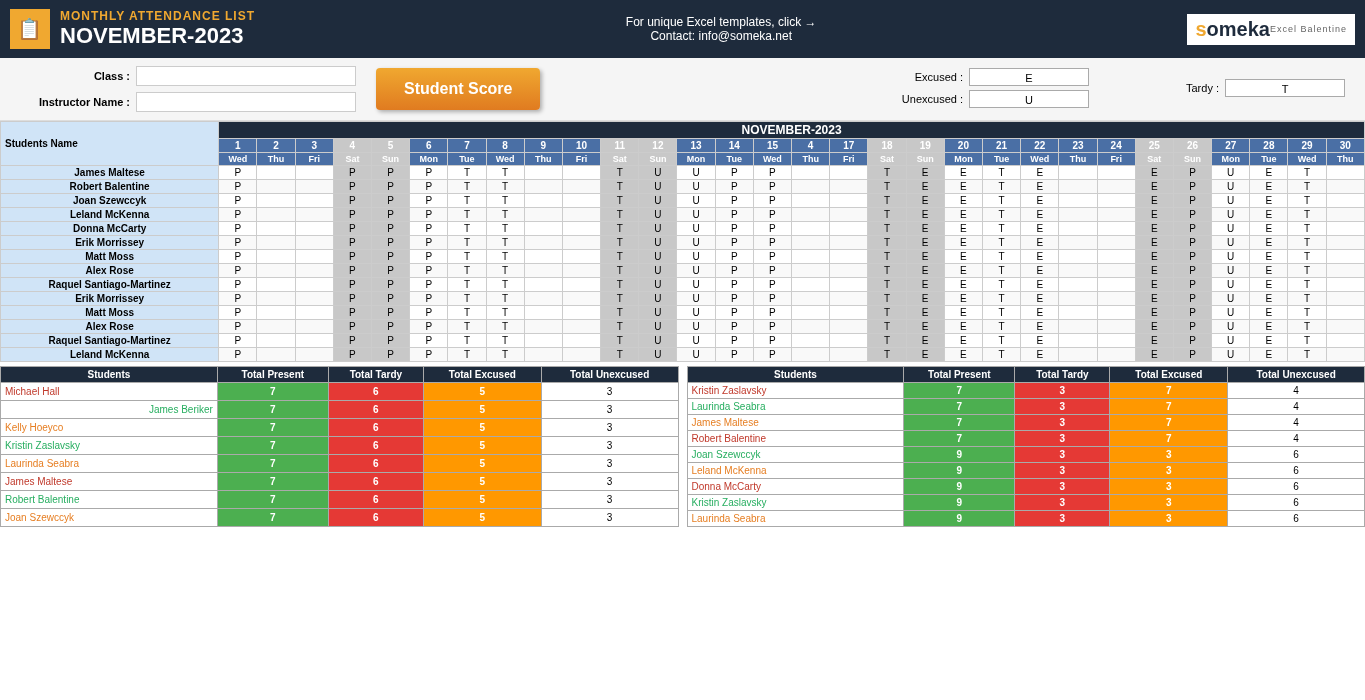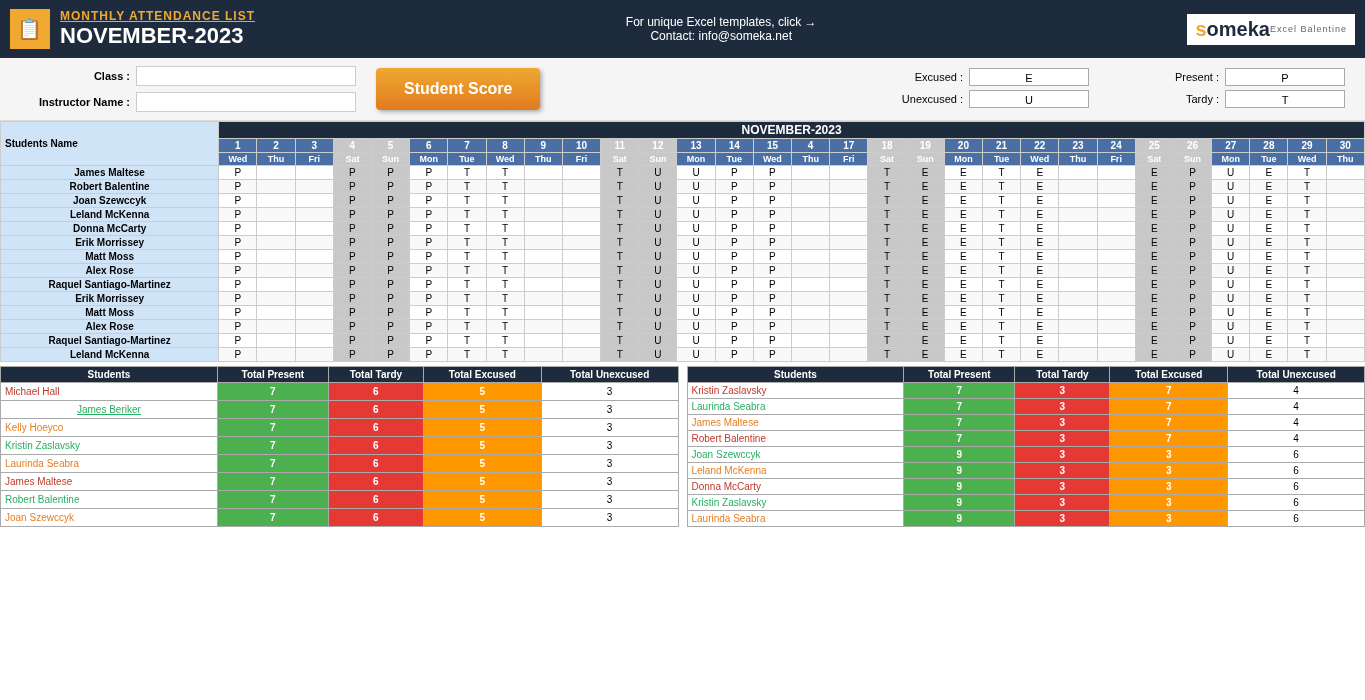--- a/index.html
+++ b/index.html
@@ -15,21 +15,21 @@
       padding: 4px 10px;
       height: 58px;
     }
     .header-logo-area { display: flex; align-items: center; gap: 10px; }
     .header-logo-icon {
       width: 40px; height: 40px; background: #f0a830;
       display: flex; align-items: center; justify-content: center;
       font-size: 20px; color: #1e2b3c; font-weight: bold;
     }
     .header-title-area {}
-    .header-title-top { color: #f0a830; font-size: 12px; font-weight: bold; letter-spacing: 1px; text-decoration: underline; }
+    .header-title-top { color: #f0a830; font-size: 12px; font-weight: bold; letter-spacing: 1px; }
     .header-title-main { color: #fff; font-size: 22px; font-weight: bold; }
     .header-center { text-align: center; font-size: 12px; }
     .header-right {
       background: #fff;
       padding: 4px 8px;
       display: flex; align-items: center; gap: 4px;
     }
     .someka-logo { display: flex; align-items: center; }
     .someka-top { font-size: 20px; font-weight: bold; color: #1e2b3c; }
     .someka-top span { color: #f0a830; }
@@ -187,24 +187,20 @@
       <span class="legend-label">Excused :</span>
       <div class="legend-box">E</div>
     </div>
     <div class="legend-row">
       <span class="legend-label">Unexcused :</span>
       <div class="legend-box">U</div>
     </div>
   </div>
 
   <div class="legend-section2">
-    <div class="legend-row">
-      <span class="legend-label">Present :</span>
-      <div class="legend-box">P</div>
-    </div>
     <div class="legend-row">
       <span class="legend-label">Tardy :</span>
       <div class="legend-box">T</div>
     </div>
   </div>
 </div>
 
 <div class="attendance-section">
   <table class="attendance-table" id="att-table">
     <thead>
@@ -757,21 +753,21 @@
     </thead>
     <tbody id="sum-left-body">
         <tr>
           <td class="summary-col-name" style="text-align: left; color: rgb(192, 57, 43);">Michael Hall</td>
           <td class="bg-green">7</td>
           <td class="bg-red">6</td>
           <td class="bg-orange">5</td>
           <td class="">3</td>
         </tr>
         <tr>
-          <td class="summary-col-name" style="text-align: center; color: rgb(39, 174, 96); text-decoration: underline;">James Beriker</td>
+          <td class="summary-col-name" style="text-align: right; color: rgb(39, 174, 96);">James Beriker</td>
           <td class="bg-green">7</td>
           <td class="bg-red">6</td>
           <td class="bg-orange">5</td>
           <td class="">3</td>
         </tr>
         <tr>
           <td class="summary-col-name" style="text-align: left; color: rgb(230, 126, 34);">Kelly Hoeyco</td>
           <td class="bg-green">7</td>
           <td class="bg-red">6</td>
           <td class="bg-orange">5</td>

